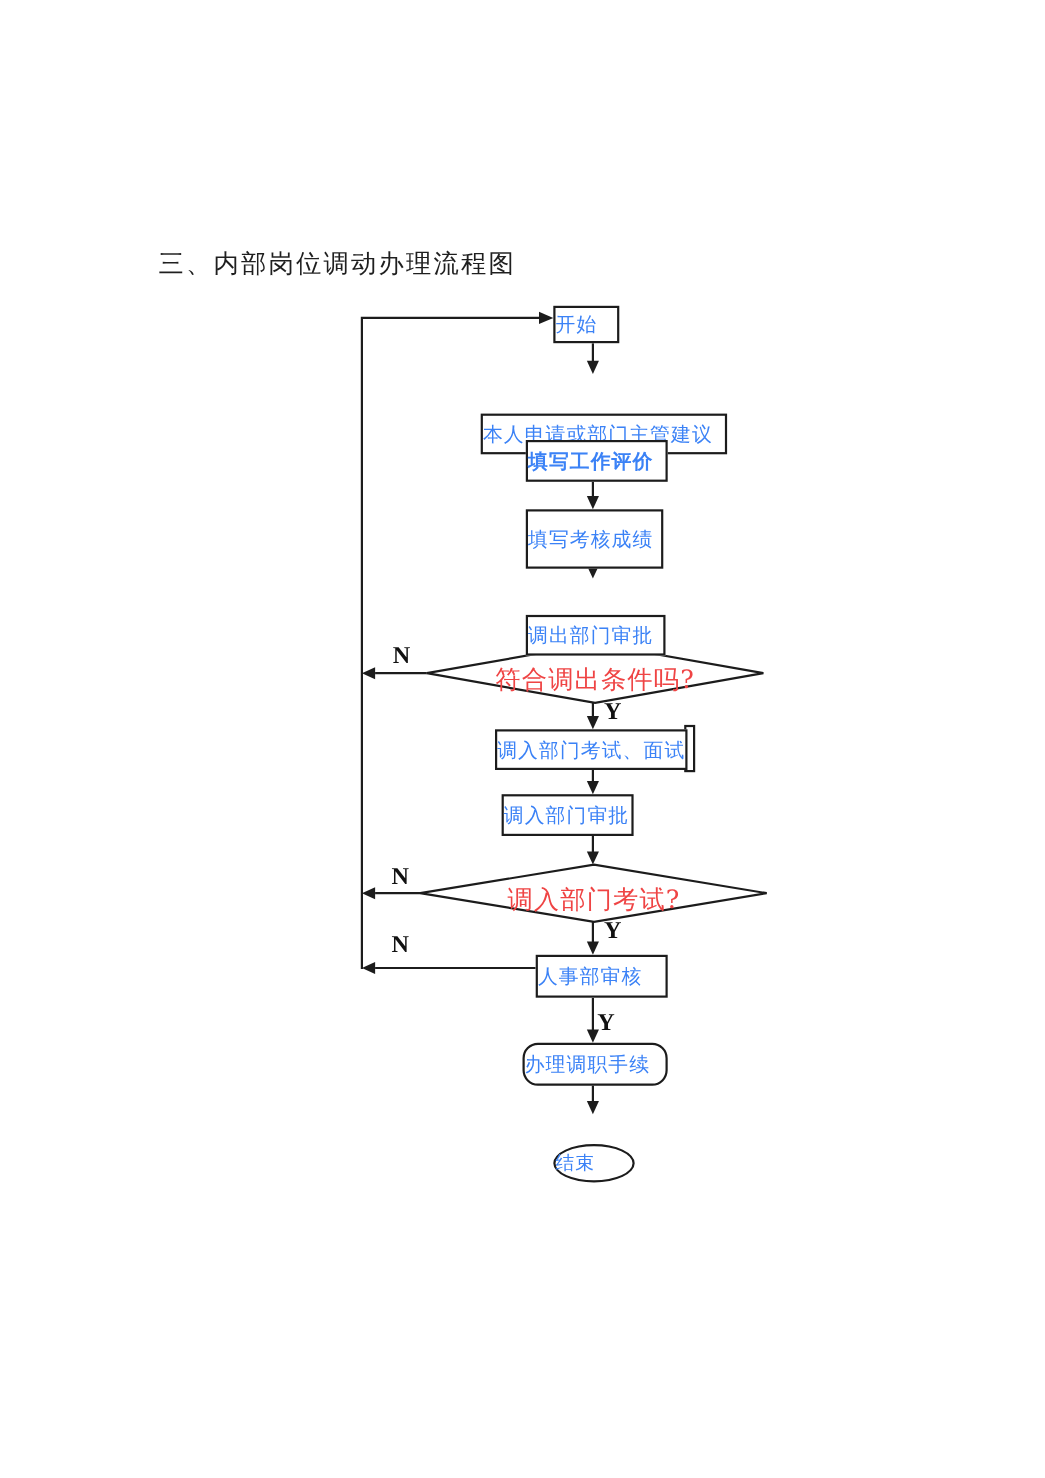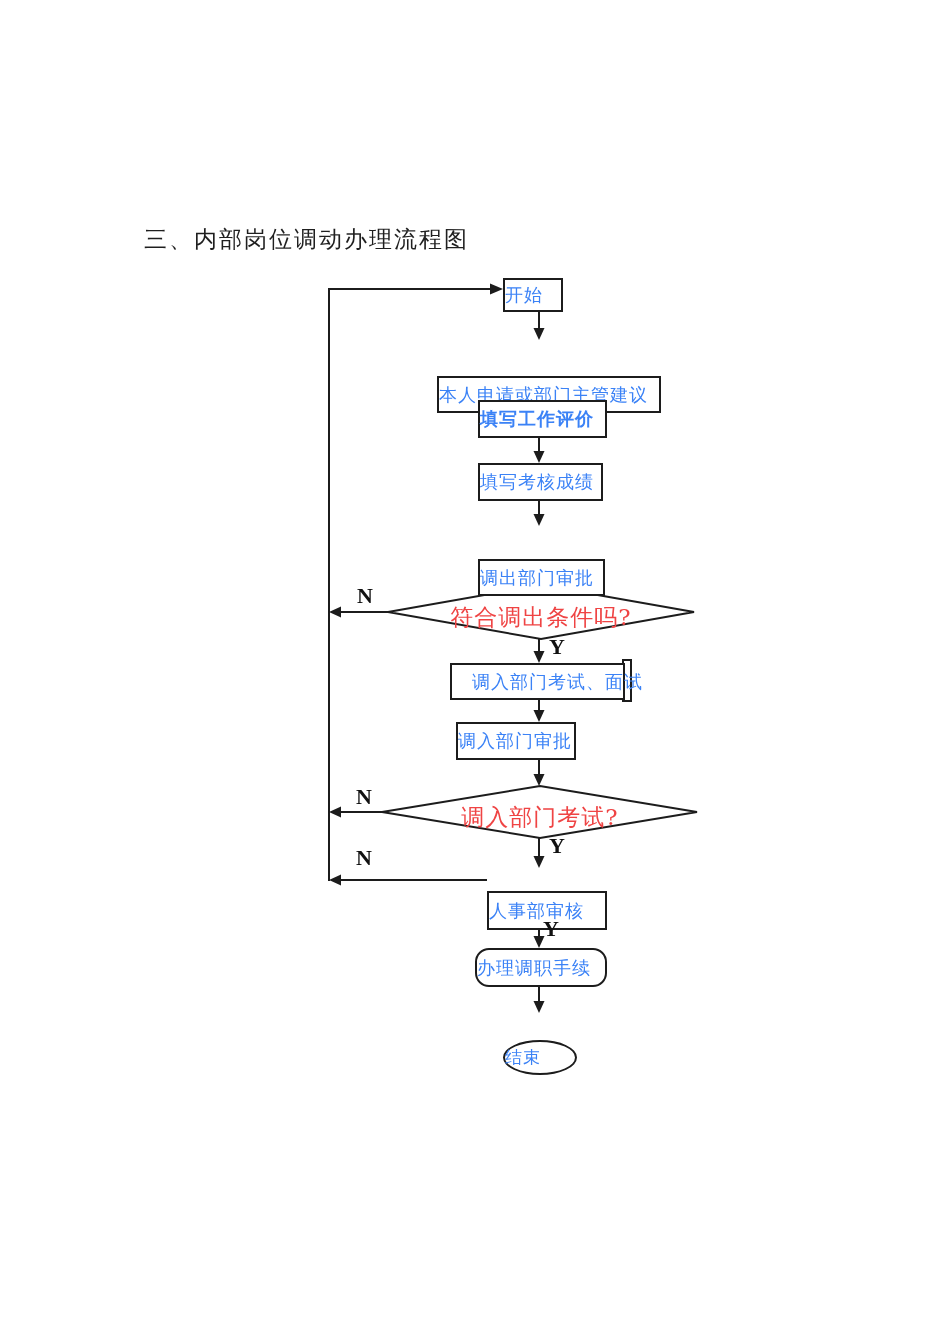--- a/index.html
+++ b/index.html
@@ -50,26 +50,26 @@
     align-items: center;
     font-size: 18px;
     letter-spacing: 1px;
     color: #3b82f6;
     z-index: 2;
     white-space: nowrap;
   }
   .n-start    { left: 503px; top: 278px; width: 60px;  height: 34px; }
   .n-apply    { left: 437px; top: 340px; width: 224px; height: 37px; margin-top: 36px; }
   .n-eval     { left: 478px; top: 400px; width: 129px; height: 38px; font-weight: bold; }
-  .n-score    { left: 478px; top: 463px; width: 125px; height: 38px; }
+  .n-score    { left: 478px; top: 463px; width: 125px; height: 54px; }
   .n-outapp   { left: 478px; top: 526px; width: 127px; height: 37px; margin-top: 33px; }
-  .n-exam     { left: 450px; top: 663px; width: 175px; height: 37px; padding-left: 20px; }
+  .n-exam     { left: 450px; top: 663px; width: 175px; height: 37px; }
   .n-exam-strip { left: 622px; top: 659px; width: 10px; height: 43px; background:#ffffff; }
   .n-inapp    { left: 456px; top: 722px; width: 120px; height: 38px; }
-  .n-hr       { left: 487px; top: 868px; width: 120px; height: 39px; margin-top: 23px; }
+  .n-hr       { left: 487px; top: 868px; width: 120px; height: 39px; }
   .n-transfer { left: 475px; top: 948px; width: 132px; height: 39px; border-radius: 14px; }
   .n-end      { left: 503px; top: 1012px; width: 74px; height: 35px; border-radius: 50%; font-size: 17px; margin-top: 28px; }
   .diamond-label {
     position: absolute;
     width: 220px;
     text-align: center;
     font-size: 23px;
     letter-spacing: 1px;
     color: #ef4444;
     z-index: 3;

